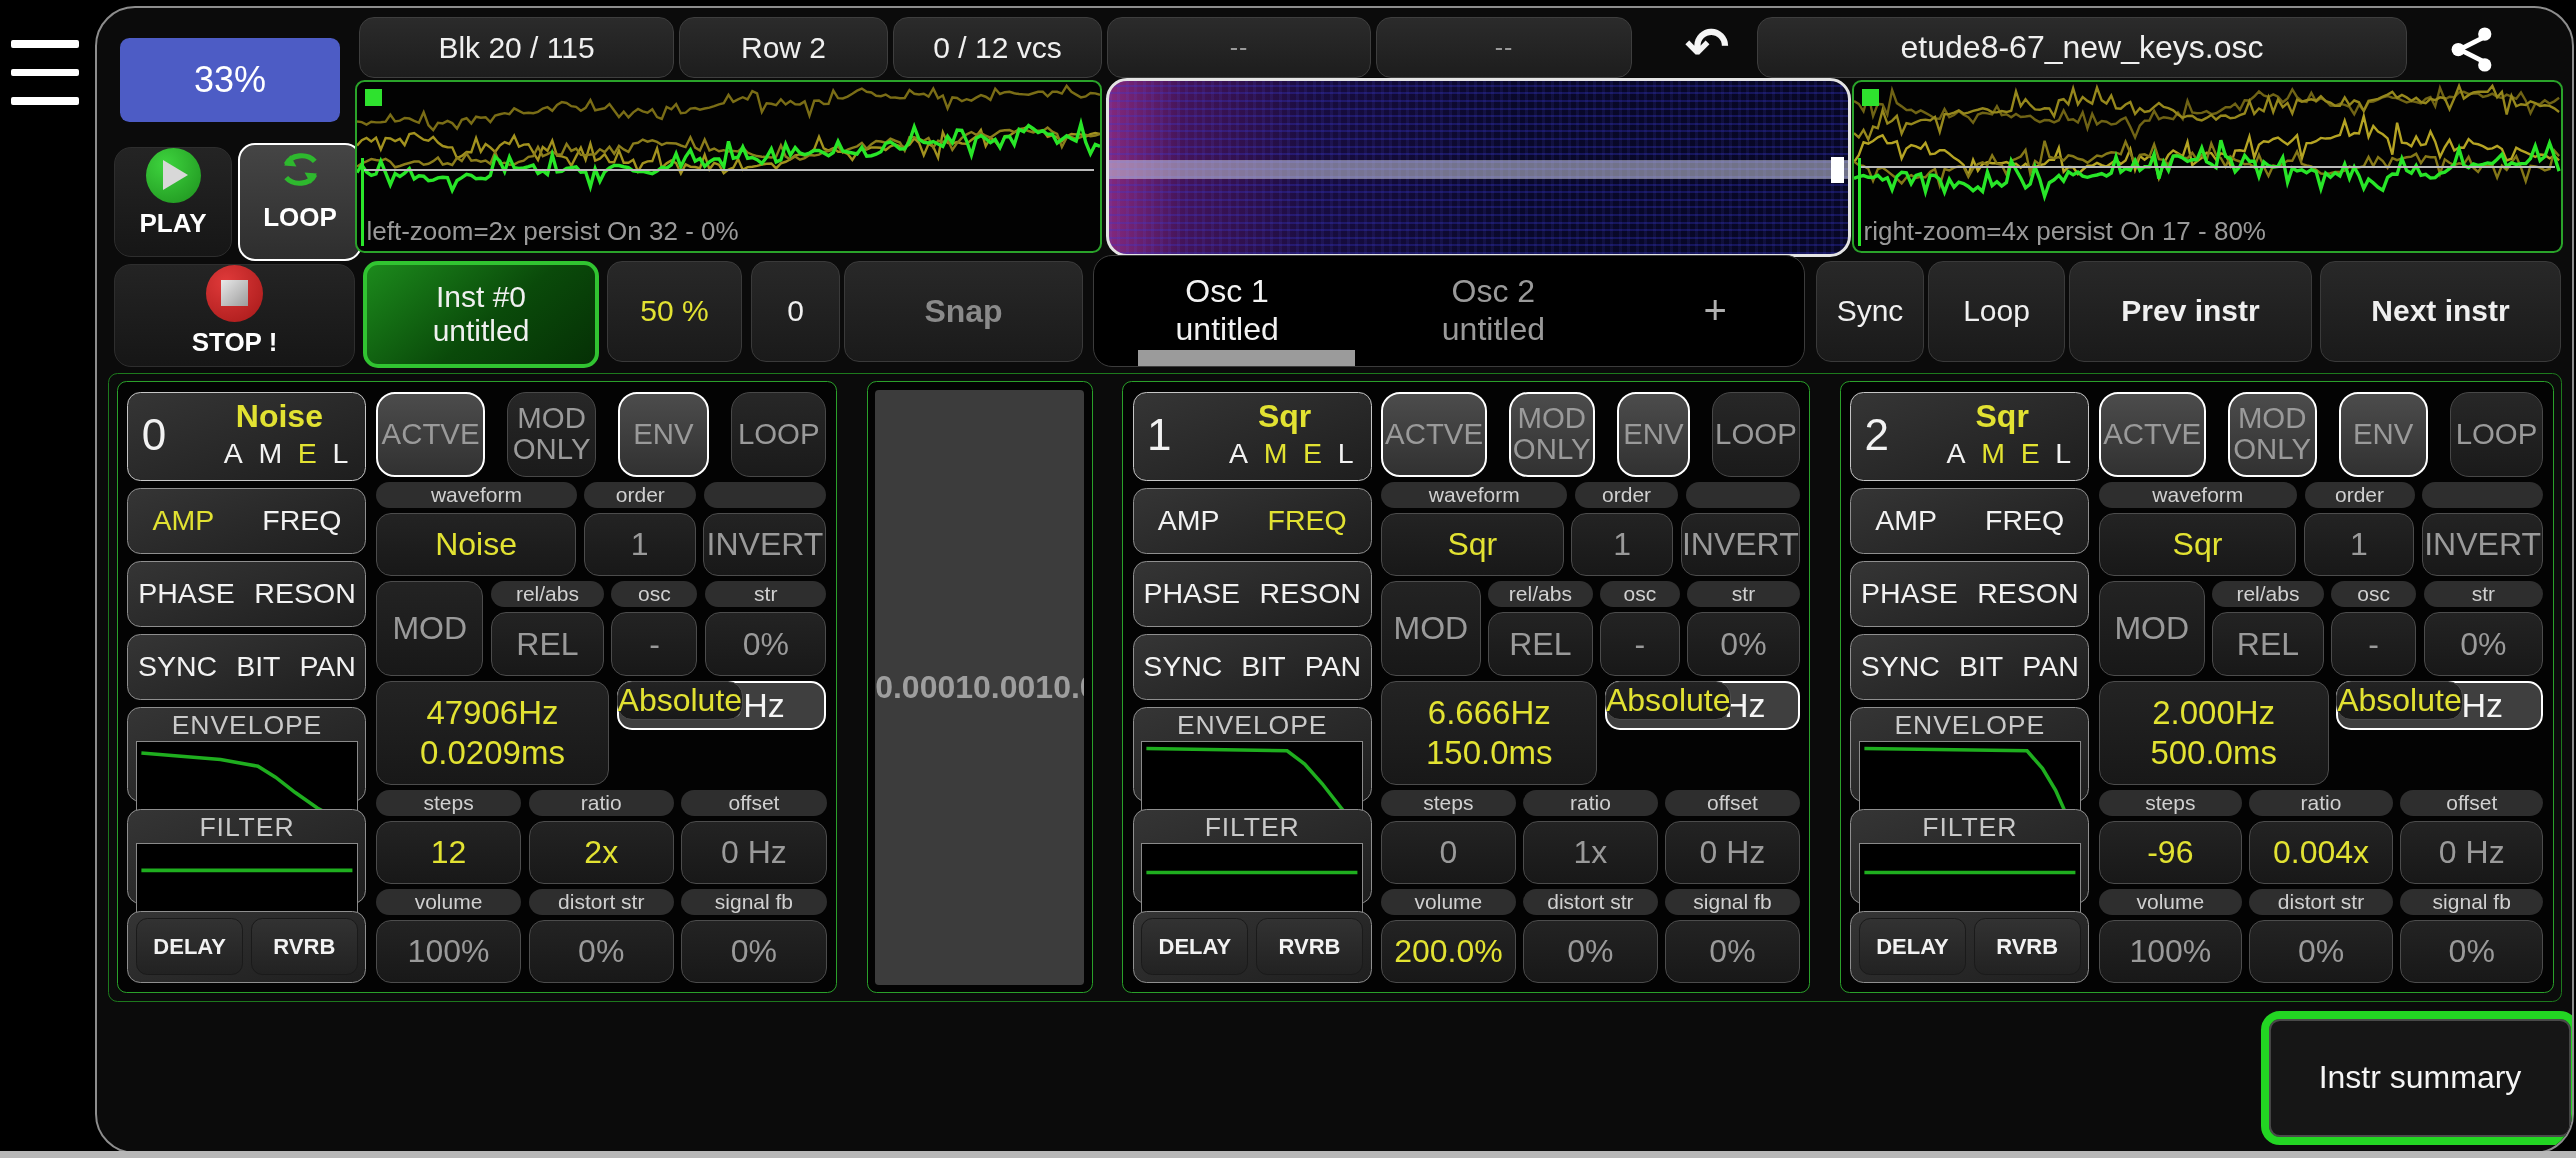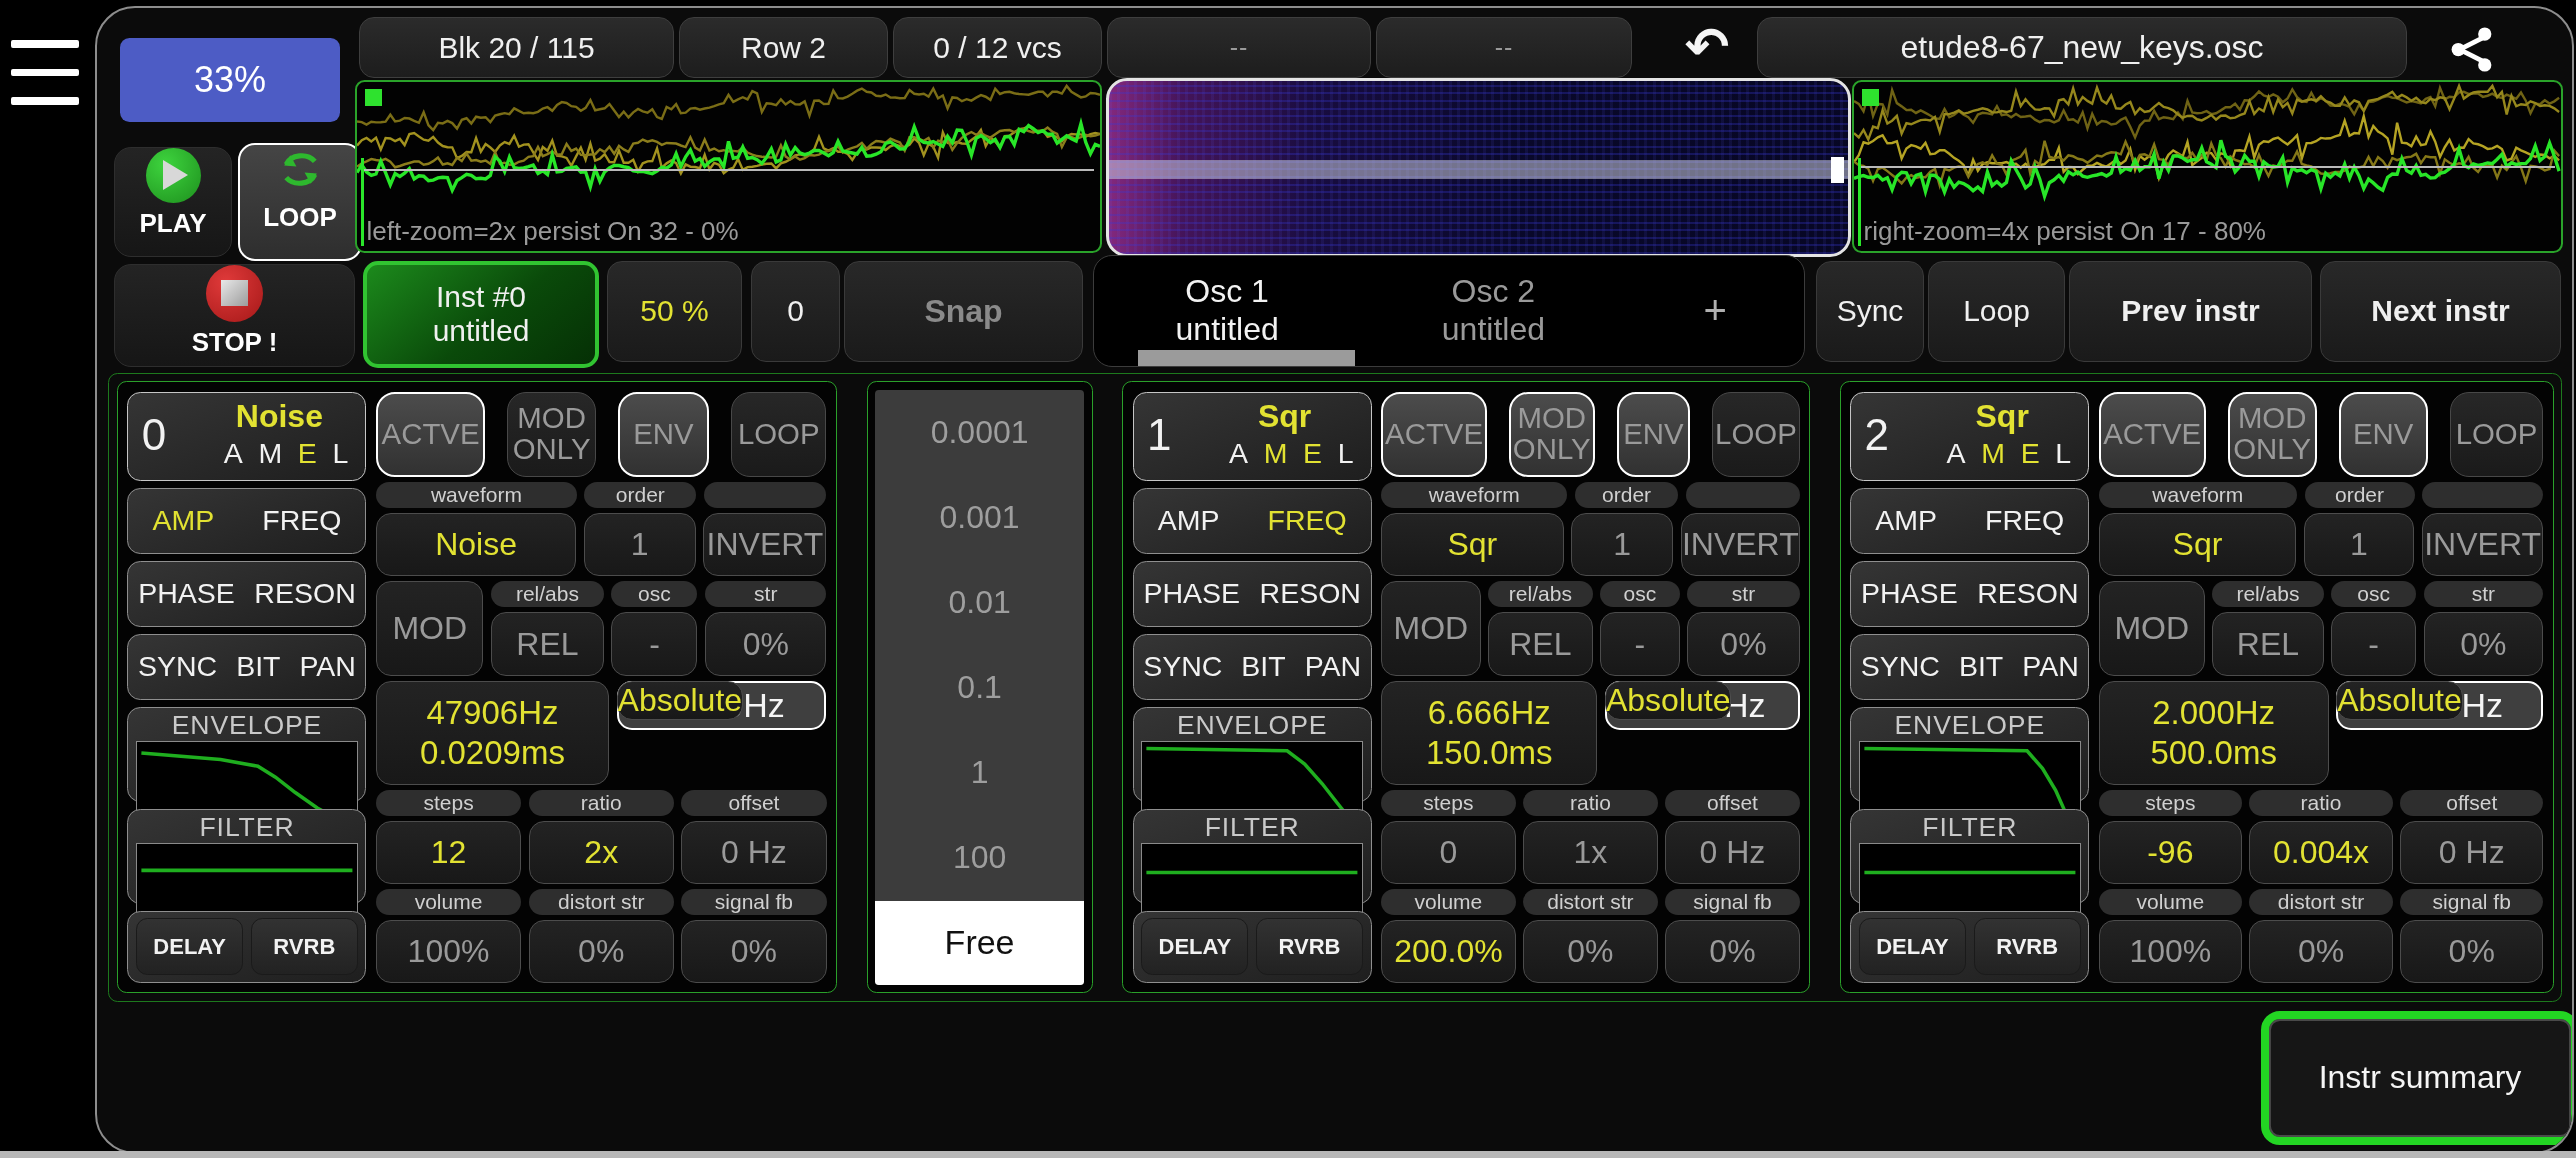--- a/index.html
+++ b/index.html
@@ -125,21 +125,21 @@
   .modgrid .mod{grid-row:1/3;grid-column:1;}
   .freqrow{height:104px;display:flex;gap:7.6px;}
   .fq{flex:1.1;flex-direction:column;line-height:1.2;font-size:33px;}
   .fqright{flex:1;display:flex;flex-direction:column;gap:5.7px;}
   .fqright .note{height:49px;border:2.8px solid #fff;background:#3f3f3f;font-size:34px;color:#f5f5f5;}
   .fqright .abs{flex:1;font-size:32px;}
 
   
   #freq-slider{width:226px;border:1.9px solid #2aa02a;border-radius:9.5px;background:#030303;
                box-sizing:border-box;padding:7.6px;display:flex;}
-  .slider-inner{flex:1;background:#3c3c3c;border-radius:3.8px;display:flex;flex-direction:column;overflow:hidden;}
+  .slider-inner{flex:1;background:#3c3c3c;border-radius:3.8px;display:flex;overflow:hidden;font-weight:bold;}
   .sval{flex:1;display:flex;align-items:center;justify-content:center;font-size:32px;color:#9e9e9e;cursor:pointer;}
   .sfree{height:84px;background:#fff;color:#111;display:flex;align-items:center;justify-content:center;
          font-size:34px;cursor:pointer;}
 
   
   #instr-summary{left:2164px;top:1003px;width:302px;height:118px;border:8.5px solid #23d523;border-radius:19px;
                  background:#161616;display:flex;align-items:center;justify-content:center;font-size:32px;
                  color:#f5f5f5;cursor:pointer;box-shadow:inset 0 0 0 1.9px #4a4a4a;}
 </style>
 </head>

